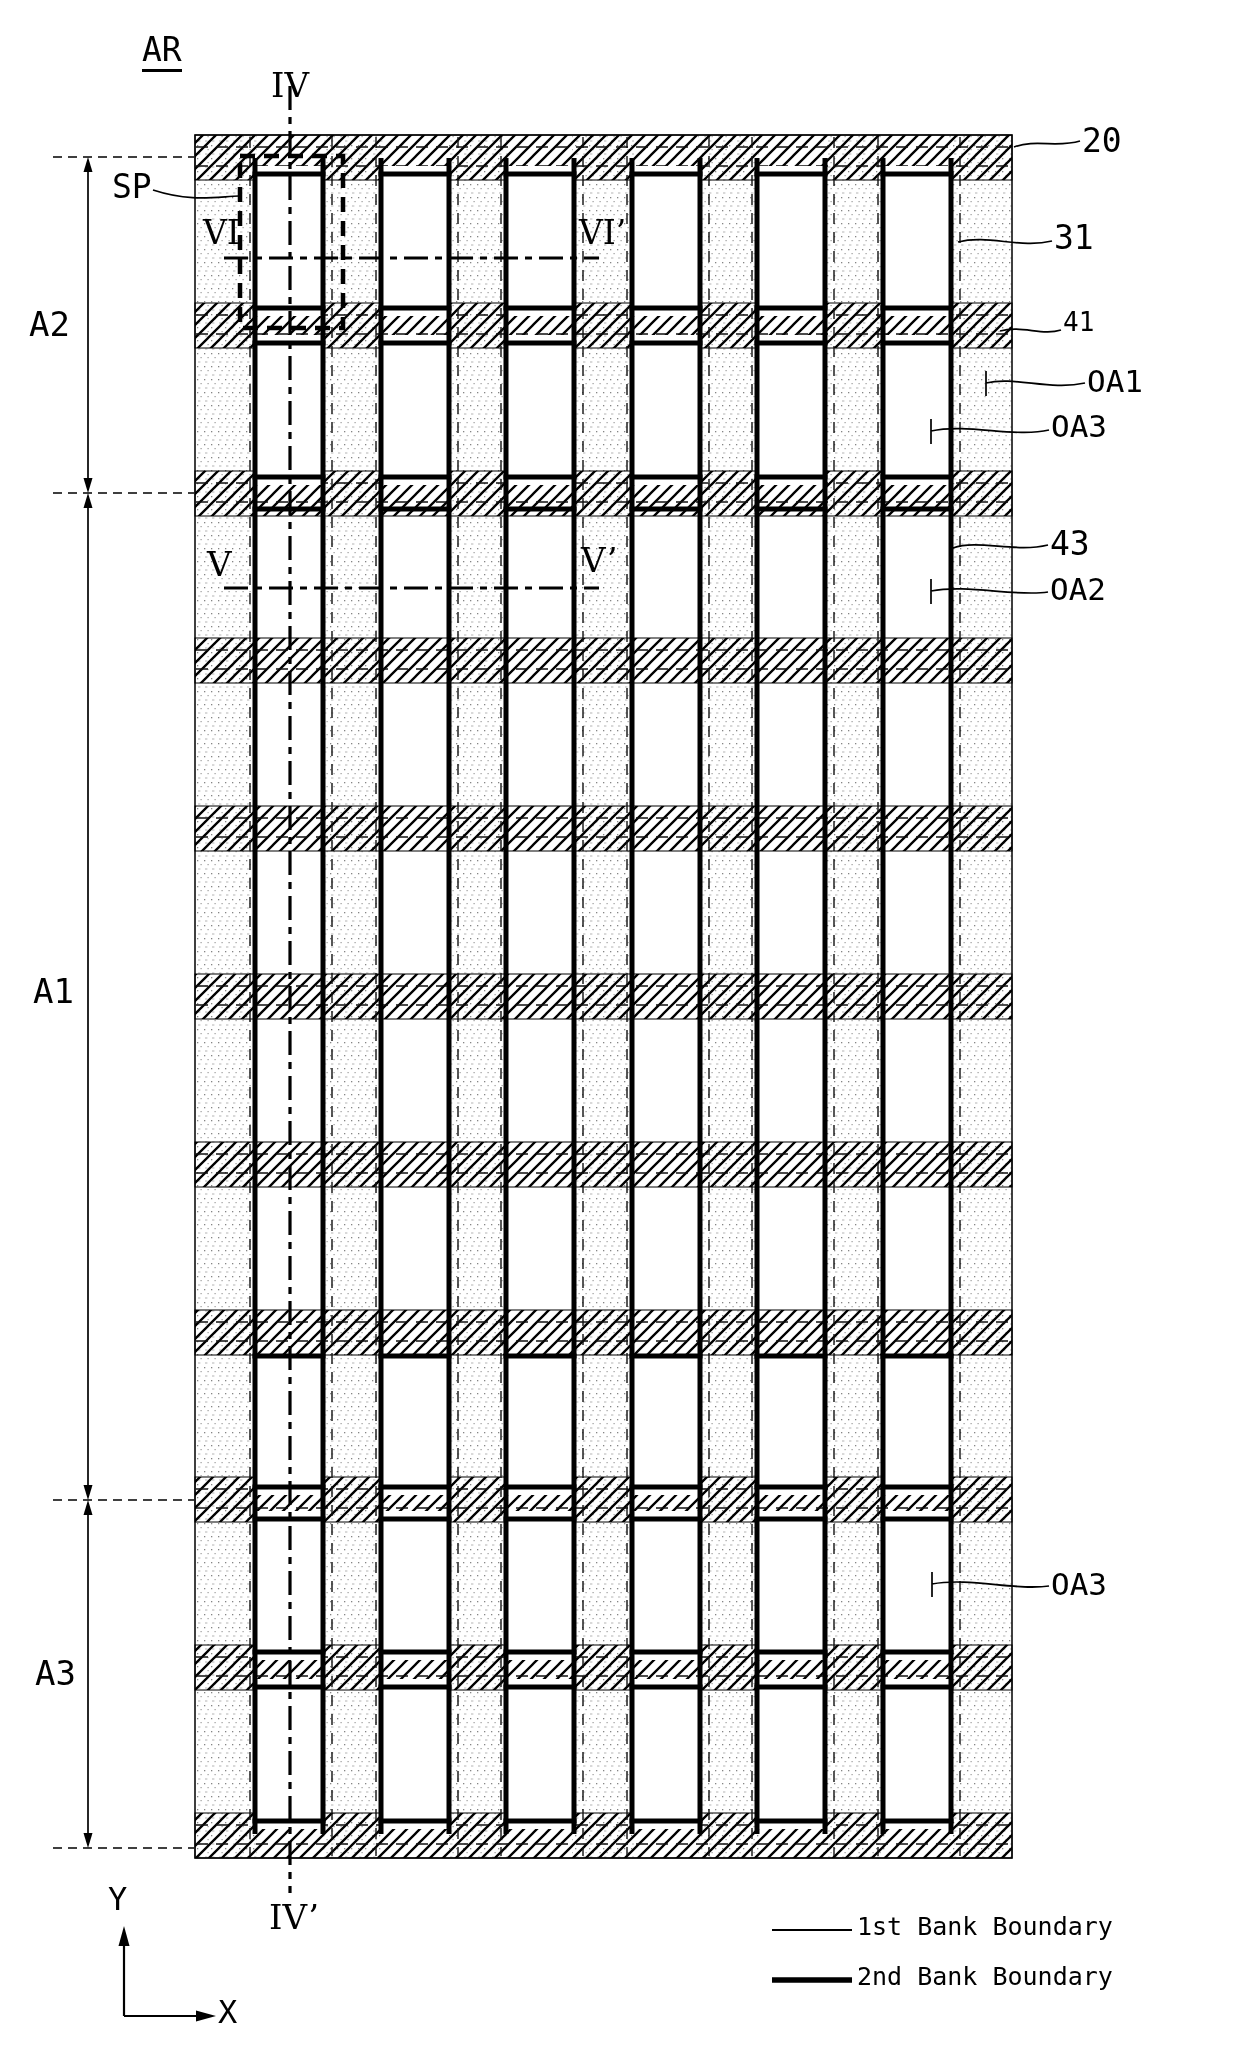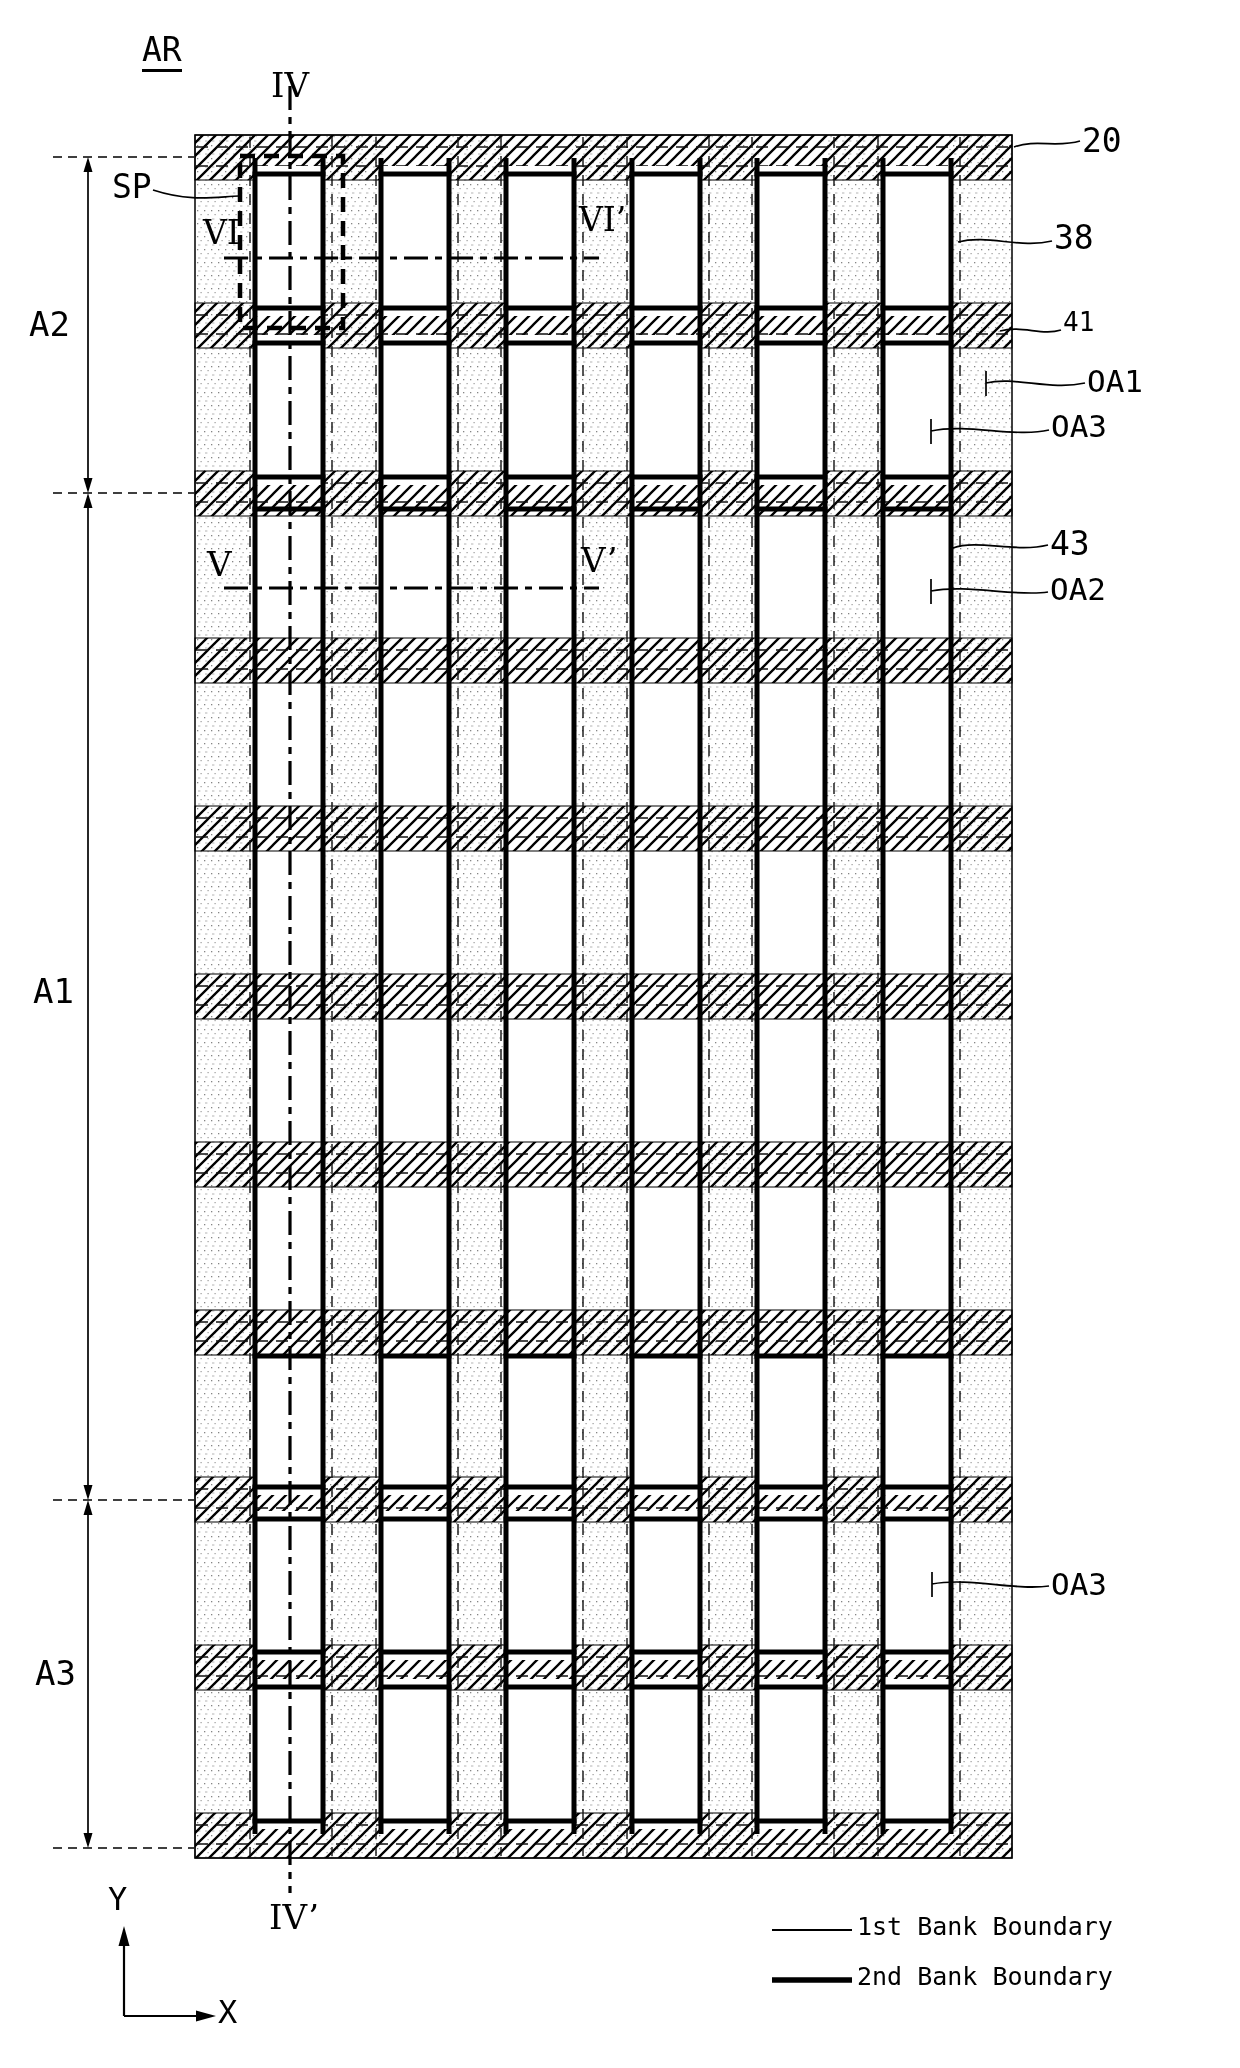--- a/index.html
+++ b/index.html
@@ -262,30 +262,30 @@
       <line x1="772" y1="1980" x2="852" y2="1980" stroke="#000" stroke-width="5.5"></line>
     </g>
   </svg>
 
   <div class="lbl underln" style="left:142px;top:33px;font-size:33px;">AR</div>
   <div class="lbl" style="left:112px;top:170px;font-size:33px;">SP</div>
 
   <div class="lbl serif" style="left:271px;top:68px;font-size:34px;">IV</div>
   <div class="lbl serif" style="left:269px;top:1900px;font-size:34px;">IV’</div>
   <div class="lbl serif" style="left:203px;top:216px;font-size:33px;text-align:center;">VI</div>
-  <div class="lbl serif" style="left:579px;top:203px;font-size:33px;">VI’</div>
+  <div class="lbl serif" style="left:579px;top:216px;font-size:33px;">VI’</div>
   <div class="lbl serif" style="left:207px;top:547px;font-size:34px;">V</div>
   <div class="lbl serif" style="left:581px;top:543px;font-size:34px;">V’</div>
 
   <div class="lbl" style="left:29px;top:307px;font-size:34px;">A2</div>
   <div class="lbl" style="left:33px;top:974px;font-size:34px;">A1</div>
   <div class="lbl" style="left:35px;top:1656px;font-size:34px;text-align:right;">A3</div>
 
   <div class="lbl" style="left:1082px;top:124px;font-size:33px;">20</div>
-  <div class="lbl" style="left:1054px;top:221px;font-size:33px;">38</div>
+  <div class="lbl" style="left:1054px;top:221px;font-size:33px;">31</div>
   <div class="lbl" style="left:1063px;top:309px;font-size:26px;">41</div>
   <div class="lbl" style="left:1087px;top:366px;font-size:31px;">OA1</div>
   <div class="lbl" style="left:1051px;top:411px;font-size:31px;">OA3</div>
   <div class="lbl" style="left:1050px;top:527px;font-size:33px;">43</div>
   <div class="lbl" style="left:1050px;top:574px;font-size:31px;">OA2</div>
   <div class="lbl" style="left:1051px;top:1569px;font-size:31px;">OA3</div>
 
   <div class="lbl" style="left:108px;top:1883px;font-size:32px;">Y</div>
   <div class="lbl" style="left:218px;top:1996px;font-size:32px;">X</div>
 

